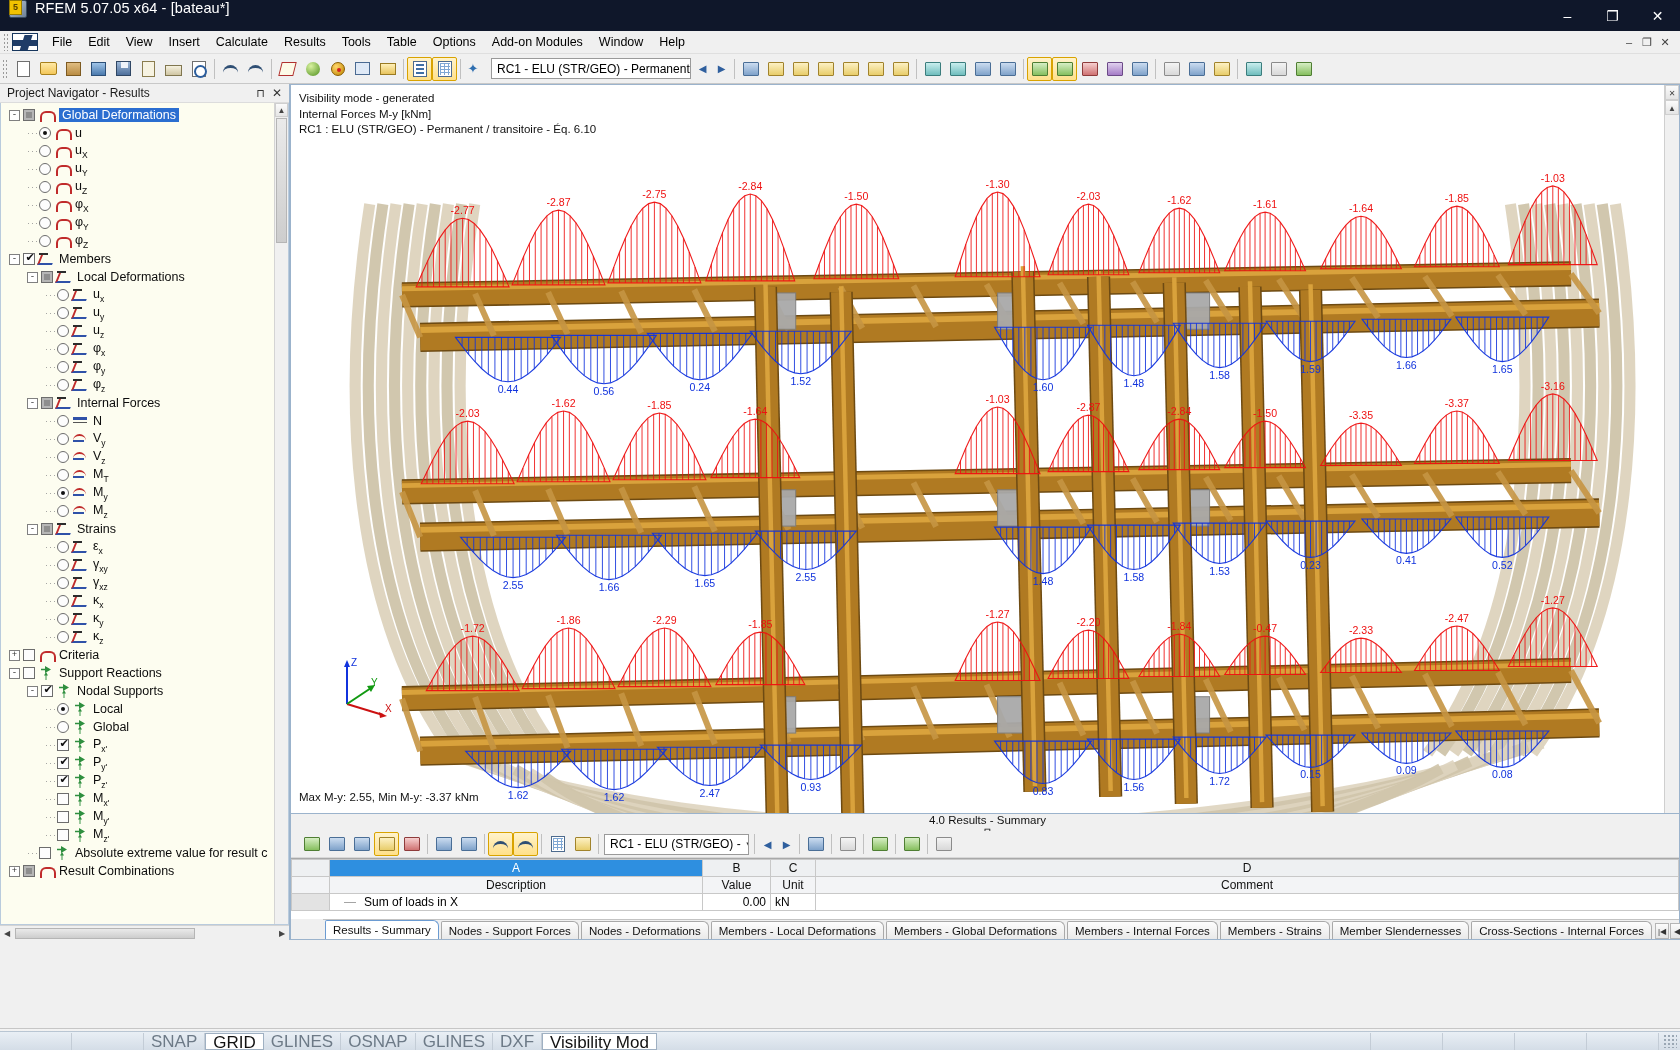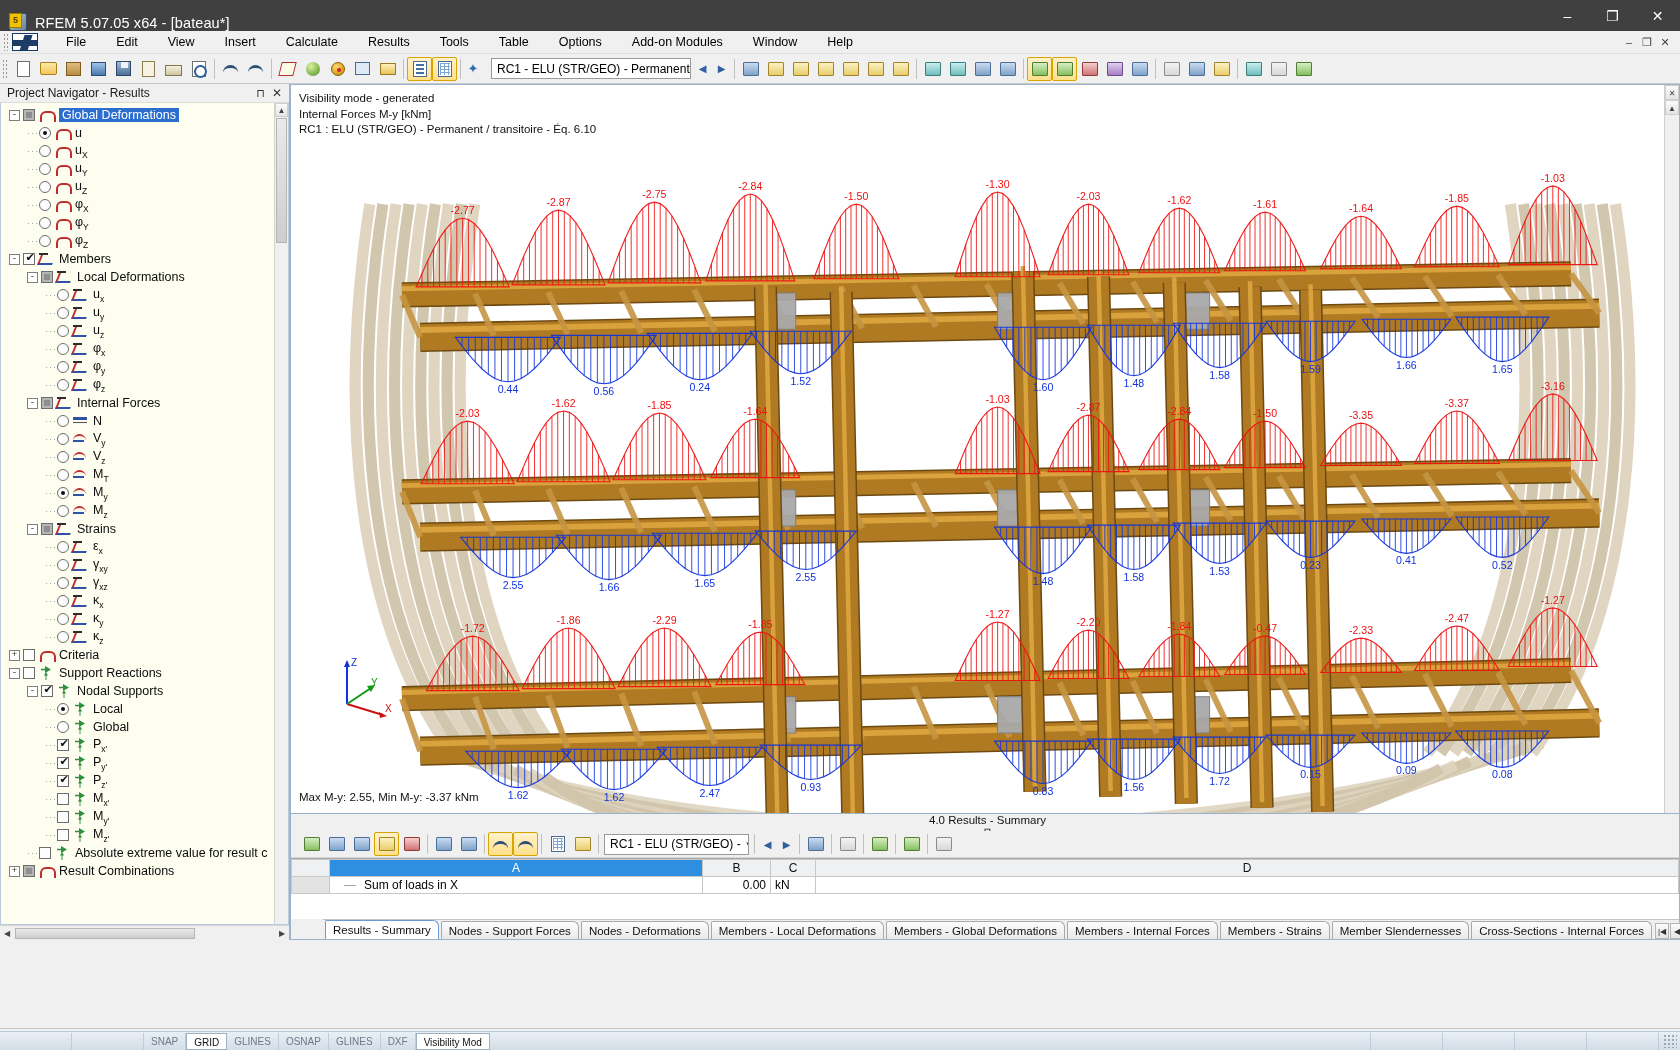--- a/index.html
+++ b/index.html
@@ -7,21 +7,21 @@
     width: 1680px; height: 1050px;
     font-family: "Liberation Sans", sans-serif;
     font-size: 12px;
     background: #f0f0f0;
     overflow: hidden;
   }
   #app { position: relative; width: 1680px; height: 1050px; }
 
   
   .titlebar {
-    height: 31px; background: #404040; display: flex; align-items: flex-end;
+    height: 31px; background: #0f172a; display: flex; align-items: flex-start;
     color: #fff;
   }
   .titlebar .app-icon {
     width: 18px; height: 18px; margin: 0 8px 0 9px; position: relative;
     background: linear-gradient(135deg,#b9c6d6,#6d8096); border-radius: 2px;
     border: 1px solid #36495e; flex: none;
   }
   .titlebar .app-icon::before {
     content: "5"; position: absolute; left: -1px; top: -1px;
     width: 11px; height: 13px; background: #f2c200; color: #5a4300;
@@ -47,21 +47,21 @@
     width: 26px; height: 18px; margin: 0 6px 0 2px; flex: none;
     background: #fff; border: 1px solid #17365d; position: relative; overflow: hidden;
   }
   .menu-logoicon::before {
     content:""; position:absolute; left:0; top:6px; width:26px; height:6px;
     background:#1f3c67; }
   .menu-logoicon::after {
     content:""; position:absolute; left:9px; top:1px; width:8px; height:16px;
     background:#1f3c67; transform: skewX(-18deg); }
   .menuitem {
-    padding: 3px 8px 4px; font-size: 12.5px; color: #000; white-space: nowrap; margin-left: 14px;
+    padding: 3px 8px 4px; font-size: 12.5px; color: #000; white-space: nowrap;
   }
   .menubar .mb-right { margin-left: auto; display: flex; padding-right: 6px; }
   .mb-right span { width: 18px; text-align: center; color: #444; font-size: 11px; }
 
   
   .toolbar {
     height: 30px; background: #f0f0f0; display: flex; align-items: center;
     border-bottom: 1px solid #c8c8c8; padding-left: 2px; overflow: hidden;
   }
   .tb-grip { width: 7px; height: 20px; flex:none; margin-right:2px;
@@ -340,21 +340,21 @@
   .sb-tab {
     height:20px; line-height:20px; padding:0 7px; font-size:11.5px;
     border:1px solid #bcbcbc; border-bottom:none; background:linear-gradient(#fafafa,#ebebeb);
     margin-right:1px; border-radius:2px 2px 0 0;
   }
   .sb-tab.active { background:#fff; border-color:#6b9bd2; }
 
   .bottombar {
     position:absolute; left:0; bottom:0; width:1680px; height:19px;
     background:linear-gradient(#e9eff5,#d4dde7); border-top:1px solid #b9c6d3;
-    display:flex; align-items:center; font-size:10px; color:#6d7a87;
+    display:flex; align-items:center; font-size:17px; color:#6d7a87;
   }
   .bb-cell {
     padding:0 7px; height:17px; line-height:17px; border-right:1px solid #c3ccd6;
     white-space:nowrap;
   }
   .bb-cell.on { color:#111; background:#fff; border:1px solid #9fb0c2; height:17px;}
   .bb-spacer { flex:1; border-right:1px solid #c3ccd6; height:17px; }
   .bb-w { width:72px; border-right:1px solid #c3ccd6; height:17px; }
   .bb-grip { width:14px; height:14px; margin-left:4px; margin-right:3px;
     background-image: radial-gradient(circle, #9aa7b4 1px, transparent 1px);
@@ -2334,20 +2334,27 @@
                 <col class="gridcol-d">
             </colgroup>
             <thead>
               <tr>
                 <th class="colhdr"></th>
                 <th class="colhdr selcol">A</th>
                 <th class="colhdr">B</th>
                 <th class="colhdr">C</th>
                 <th class="colhdr">D</th>
               </tr>
+              <tr>
+                <th class="sub"></th>
+                <th class="sub">Description</th>
+                <th class="sub">Value</th>
+                <th class="sub">Unit</th>
+                <th class="sub" style="text-align:center">Comment</th>
+              </tr>
             </thead>
             <tbody id="tblbody">
                 <tr>
                   <td class="rowhdr"></td>
                   <td class="desc"><span style="color:#999;margin-right:8px;margin-left:8px;">—</span>Sum of loads in X</td>
                   <td class="num">0.00</td>
                   <td>kN</td>
                   <td class="cmt"></td>
                 </tr>
               </tbody>

